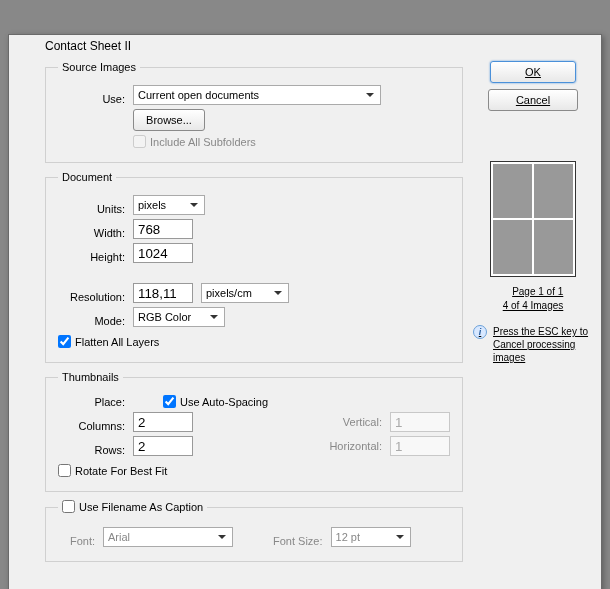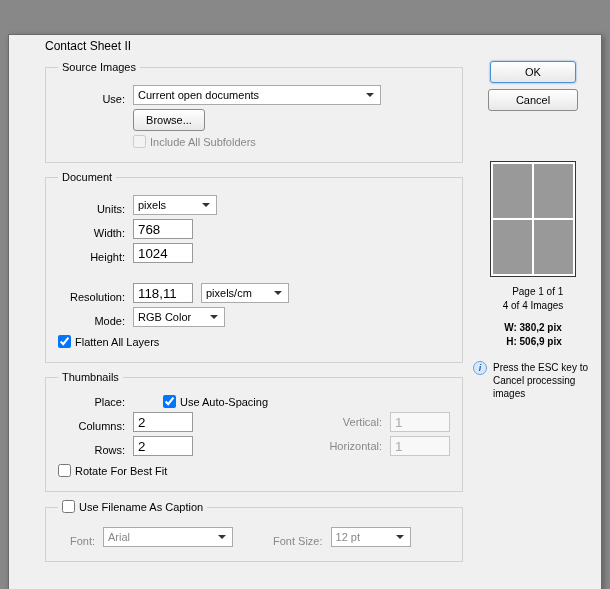--- a/index.html
+++ b/index.html
@@ -25,21 +25,21 @@
     height: 22px;
     padding: 4px 8px;
     font-size: 12px;
     color: #000;
   }
   .content {
     display: flex;
     padding: 4px 8px 8px 8px;
   }
   .leftcol { flex: 1; padding-right: 10px; }
-  .rightcol { width: 120px; display: flex; flex-direction: column; align-items: center; }
+  .rightcol { width: 120px; display: flex; flex-direction: column; align-items: center; text-decoration: underline; }
   fieldset {
     border: 1px solid #d0d0d0;
     margin: 0 0 8px 0;
     padding: 8px 12px 10px 12px;
     position: relative;
   }
   legend {
     font-size: 11px;
     padding: 0 4px;
     color: #000;
@@ -206,21 +206,21 @@
             <input type="checkbox" disabled="" style="">
             <span>Include All Subfolders</span>
           </label>
         </div>
       </fieldset>
 
       <fieldset>
         <legend>Document</legend>
         <div class="row">
           <span class="label">Units:</span>
-          <div class="dropdown" style="width:84px">
+          <div class="dropdown" style="width:72px">
             <span>pixels</span>
           </div>
         </div>
         <div class="row">
           <span class="label">Width:</span>
           <input class="textin" value="768" style="">
         </div>
         <div class="row">
           <span class="label">Height:</span>
           <input class="textin" value="1024" style="">
@@ -310,23 +310,19 @@
       <div class="preview">
         <div></div>
           <div></div>
           <div></div>
           <div></div>
       </div>
       <div class="preview-txt">
         <span>Page 1 of 1</span><br>
         <span>4 of 4 Images</span>
       </div>
-      <div class="preview-txt">
-        <b>W: 380,2 pix</b><br>
-        <b>H: 506,9 pix</b>
-      </div>
       <div class="info">
         <div class="info-icon">i</div>
         <div>Press the ESC key to Cancel processing images</div>
       </div>
     </div>
   </div>
 </div>
 
 </body></html>

